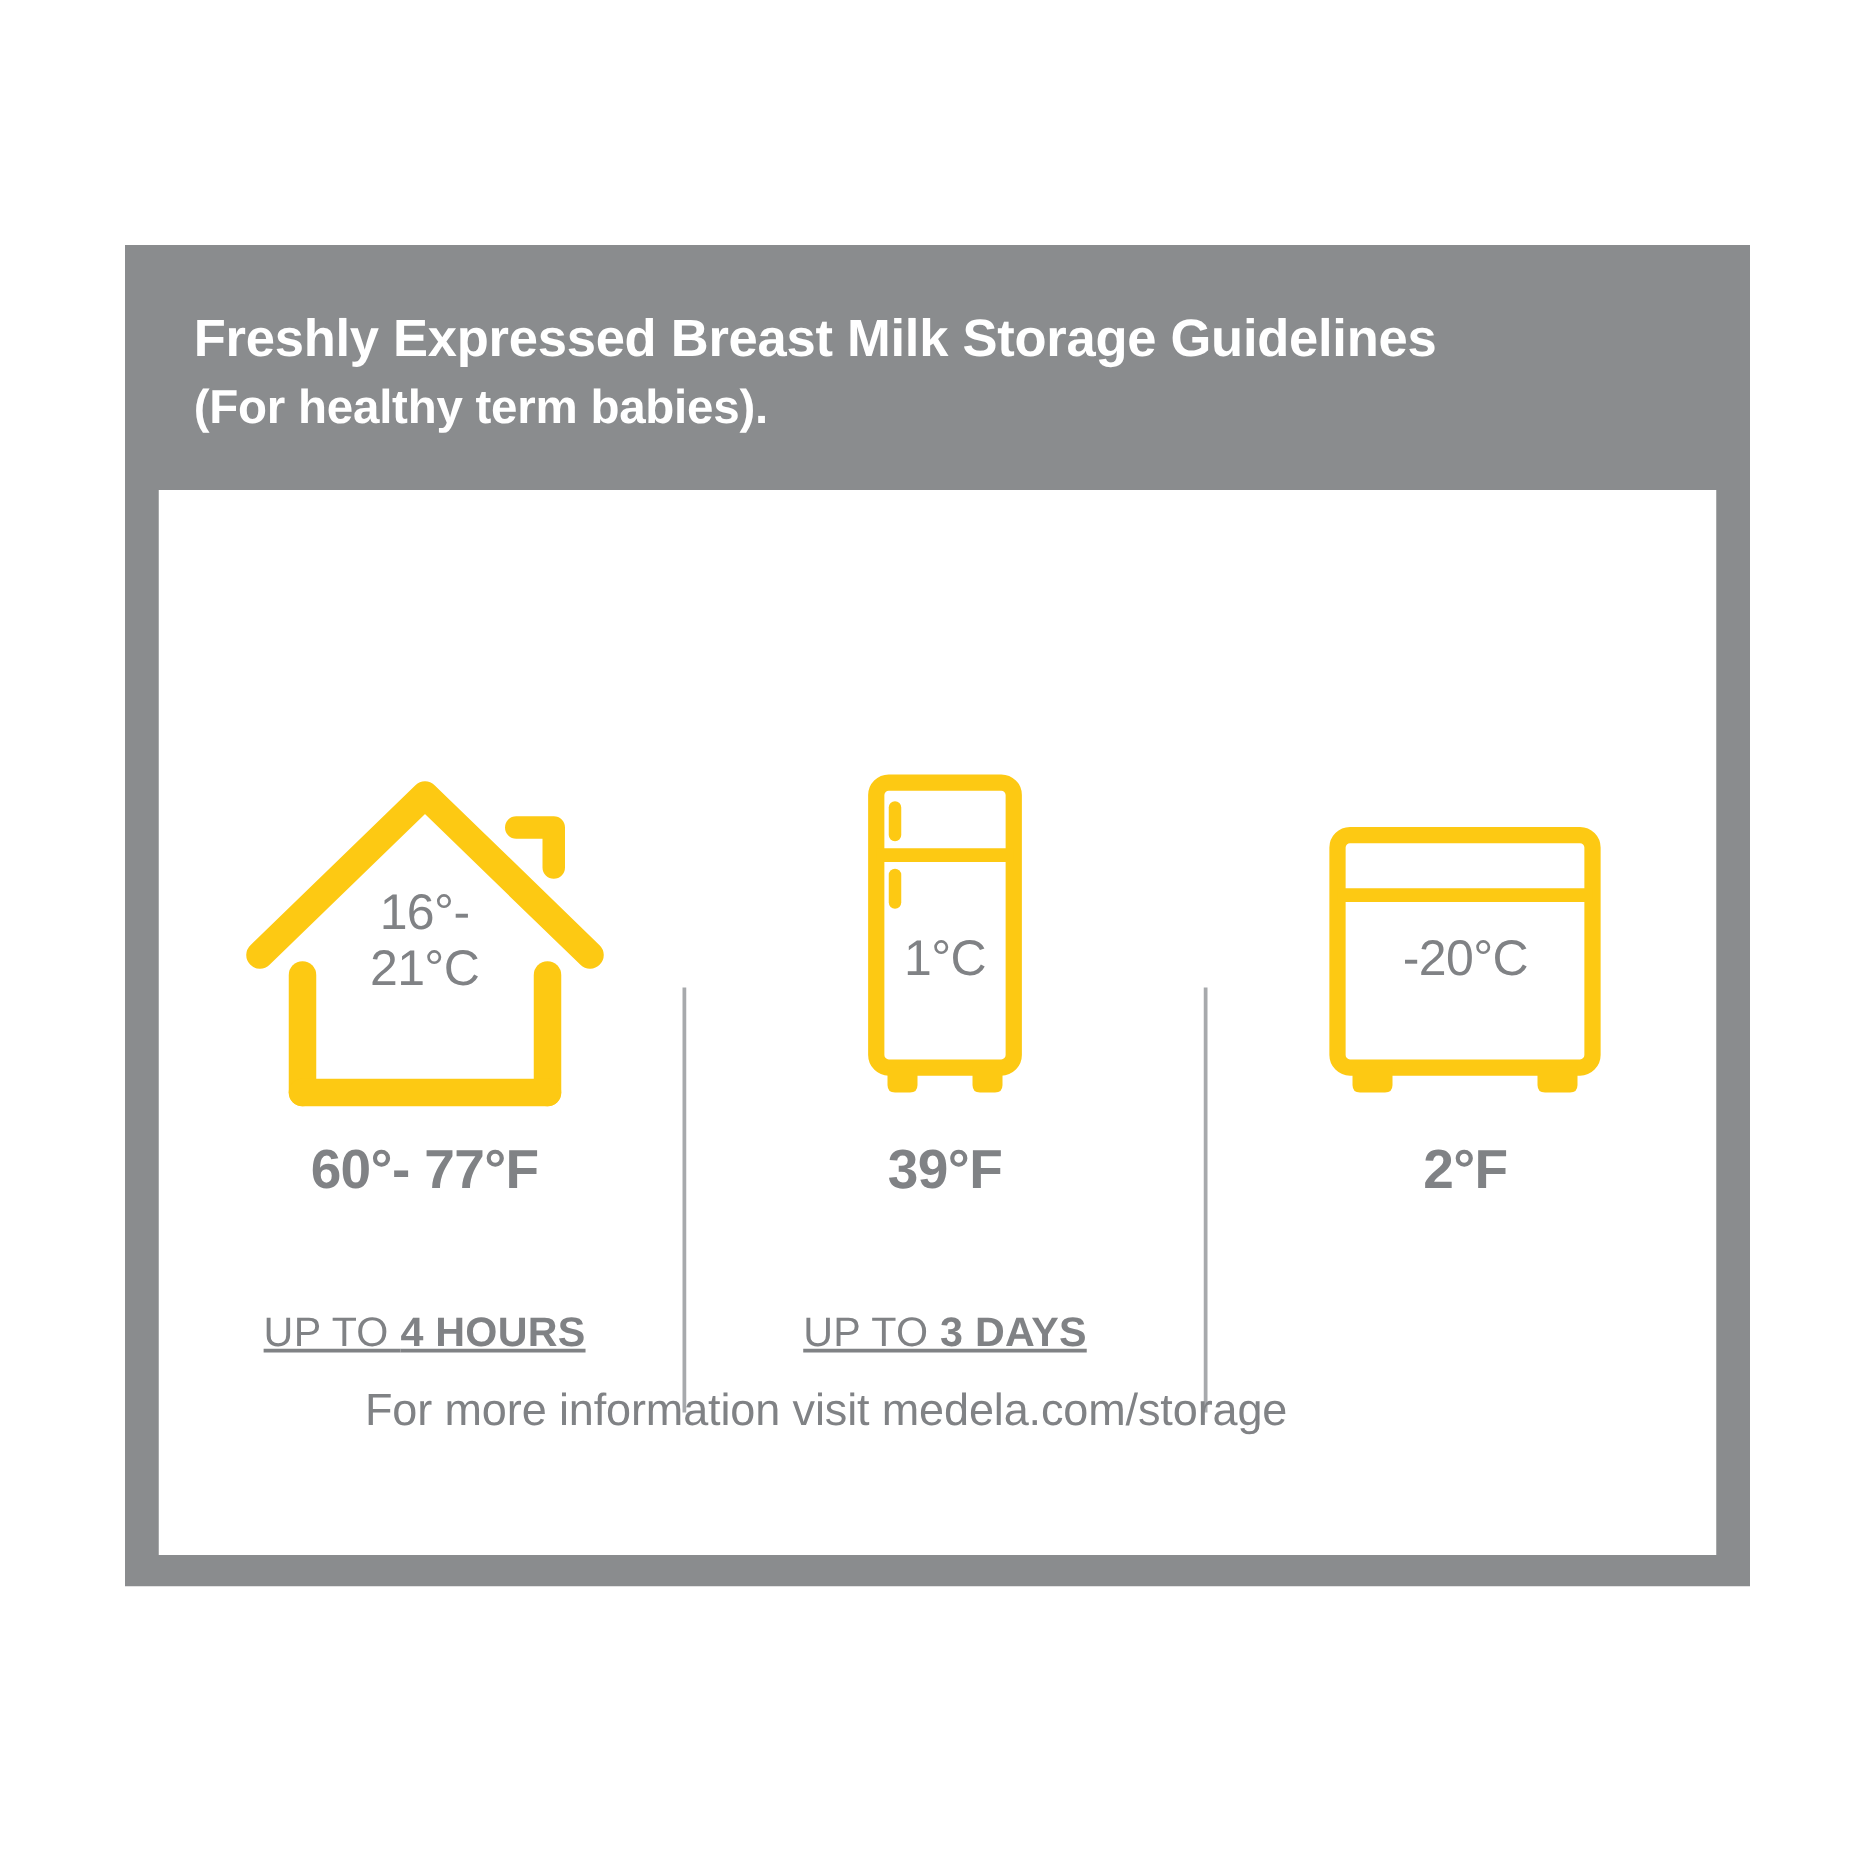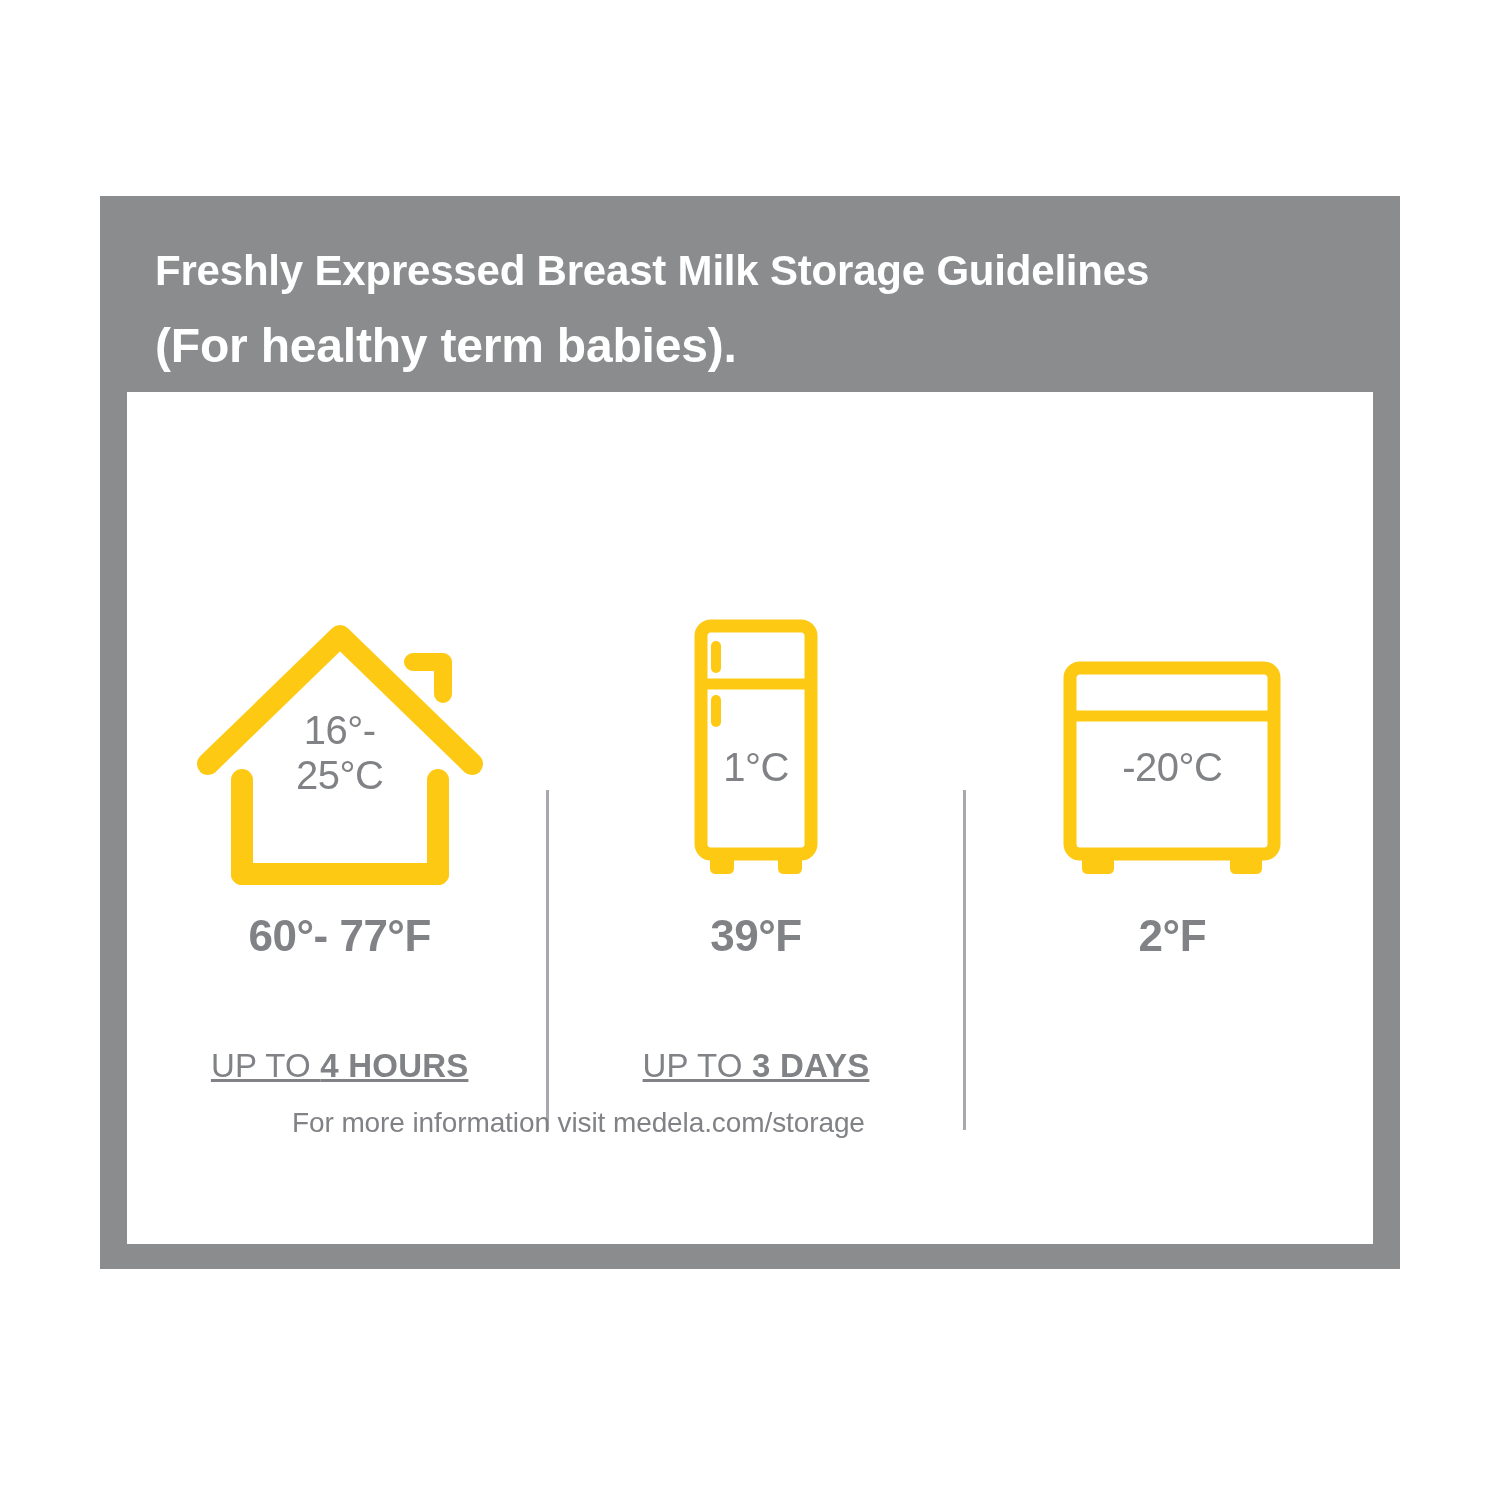--- a/index.html
+++ b/index.html
@@ -38,25 +38,25 @@
     color: #ffffff;
     font-size: 42px;
     font-weight: bold;
     letter-spacing: -0.2px;
     line-height: 1.18;
     margin: 0;
     white-space: nowrap;
   }
   .header-subtitle {
     color: #ffffff;
-    font-size: 48px;
+    font-size: 38px;
     font-weight: bold;
     letter-spacing: -0.2px;
     line-height: 1.3;
-    margin: 19px 0 0 0;
+    margin: 6px 0 0 0;
     white-space: nowrap;
   }
 
   
   .panel {
     position: absolute;
     left: 27px;
     top: 196px;
     width: 1246px;
     height: 852px;
@@ -144,21 +144,21 @@
     position: absolute;
     left: 0;
     top: 715px;
     width: 100%;
     text-align: left;
     padding-left: 165px;
     box-sizing: border-box;
   }
   .footer-text {
     color: #808285;
-    font-size: 28px;
+    font-size: 36px;
     font-weight: normal;
     letter-spacing: -0.1px;
     white-space: nowrap;
   }
 </style>
 </head>
 <body>
 
 <div id="infographic">
 
@@ -180,21 +180,21 @@
             <path d="M223 50 L253 50 L253 82" fill="none" stroke="#fdc913" stroke-width="18" stroke-linecap="round" stroke-linejoin="round"></path>
 
             <path d="M52 168 L52 262" fill="none" stroke="#fdc913" stroke-width="22" stroke-linecap="round"></path>
 
             <path d="M248 168 L248 262" fill="none" stroke="#fdc913" stroke-width="22" stroke-linecap="round"></path>
 
             <path d="M52 262 L248 262" fill="none" stroke="#fdc913" stroke-width="22" stroke-linecap="round"></path>
           </svg>
           <div class="icon-celsius c-house">
             <span>16°-</span><br>
-            <span>25°C</span>
+            <span>21°C</span>
           </div>
         </div>
         <div class="fahrenheit">60°- 77°F</div>
         <div class="duration"><span>UP TO </span><span class="strong">4 HOURS</span></div>
       </div>
 
       <div class="divider"></div>
 
       <div class="column">
         <div class="icon-wrap">

